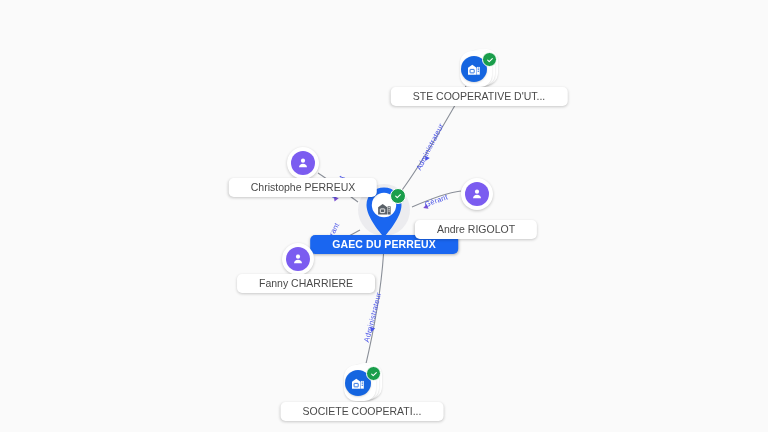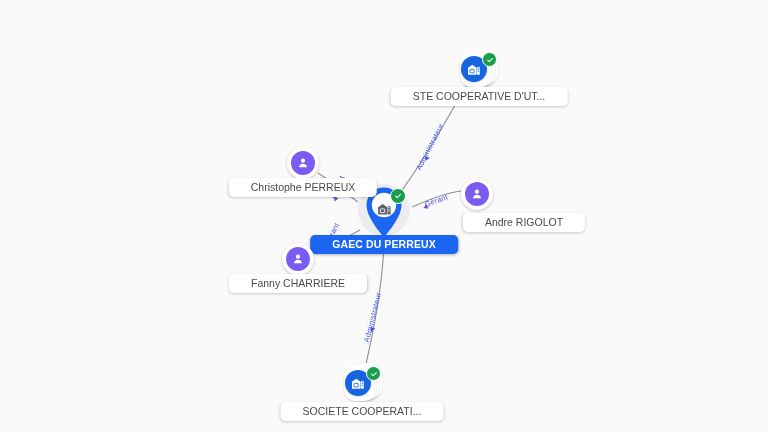--- a/index.html
+++ b/index.html
@@ -197,25 +197,25 @@
     <div class="node" style="left: 298px; top: 259px;">
       <div class="person-circle">
         <div class="person-inner">
           <svg viewBox="0 0 24 24" aria-hidden="true">
             <circle cx="12" cy="8" r="3.6" fill="#fff"></circle>
             <path d="M5.2 19.2c0-3.9 3.1-6.1 6.8-6.1s6.8 2.2 6.8 6.1z" fill="#fff"></path>
           </svg>
         </div>
       </div>
     </div>
-    <div class="node-label" style="left: 298px; top: 274px;">Fanny CHARRIERE</div>
+    <div class="node-label" style="left: 306px; top: 274px;">Fanny CHARRIERE</div>
     <div class="node" style="left: 477px; top: 194px;">
       <div class="person-circle">
         <div class="person-inner">
           <svg viewBox="0 0 24 24" aria-hidden="true">
             <circle cx="12" cy="8" r="3.6" fill="#fff"></circle>
             <path d="M5.2 19.2c0-3.9 3.1-6.1 6.8-6.1s6.8 2.2 6.8 6.1z" fill="#fff"></path>
           </svg>
         </div>
       </div>
     </div>
-    <div class="node-label" style="left: 476px; top: 213px; margin-left: 48px;">Andre RIGOLOT</div>
+    <div class="node-label" style="left: 476px; top: 220px;">Andre RIGOLOT</div>
   </div>
 
 </body></html>

